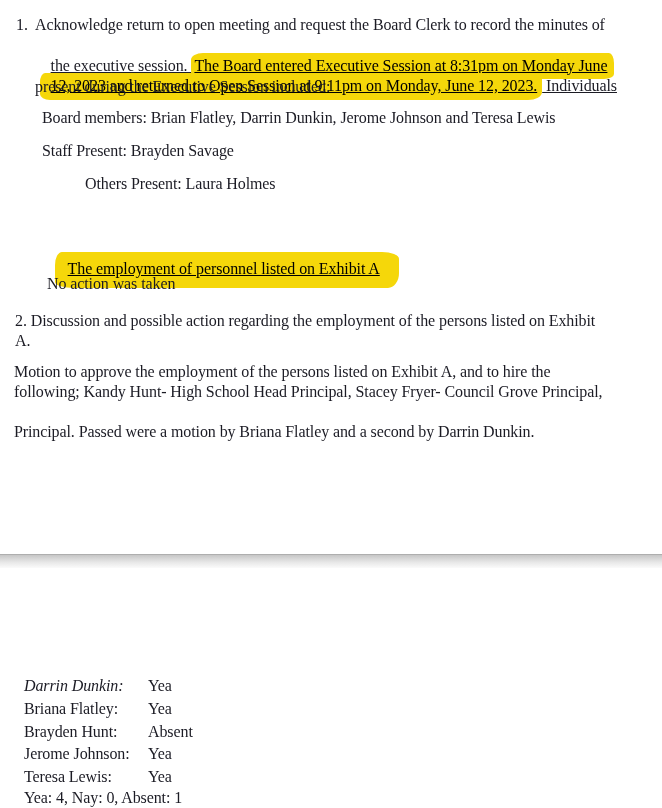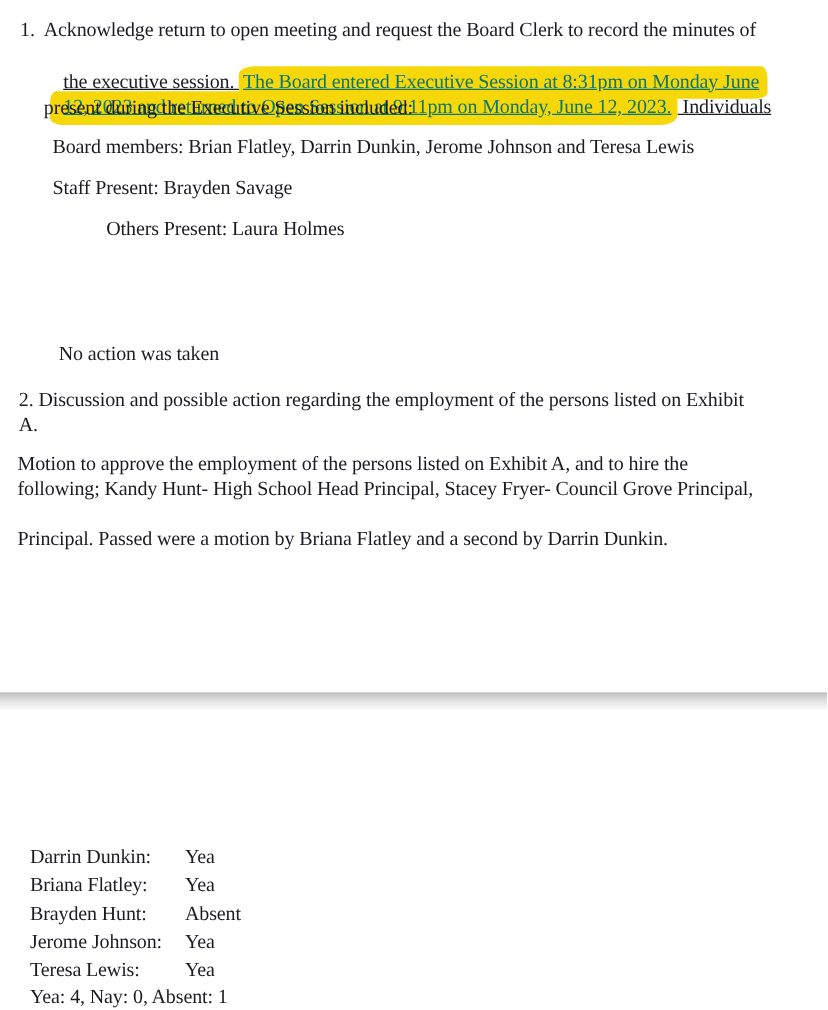--- a/index.html
+++ b/index.html
@@ -20,21 +20,21 @@
   }
   .line {
     position: absolute;
     white-space: pre;
     line-height: 20px;
   }
   .seg { white-space: pre; text-decoration: underline; }
   
   .hl {
     background: #f5d70a;
-    color: #0f766e;
+    color: #000000;
   }
   .hl-endline {            
     padding: 4px 7px 5px 3px;
     border-radius: 12px 5px 10px 4px / 7px 10px 5px 9px;
   }
   .hl-startline {          
     padding: 4px 5px 6px 11px;
     margin-left: -11px;
     border-radius: 5px 9px 14px 10px / 9px 5px 8px 6px;
   }
@@ -84,38 +84,41 @@
 
   <div class="line" style="left:35px; top:76.5px;">present during the Executive Session included:</div>
 
   <div class="line" style="left:42px; top:108px;">Board members: Brian Flatley, Darrin Dunkin, Jerome Johnson and Teresa Lewis</div>
 
   <div class="line" style="left:42px; top:141px;">Staff Present: Brayden Savage</div>
 
   <div class="line" style="left:42px; top:174px;margin-left:43px;">Others Present: Laura Holmes</div>
 
 
+  <div class="line" style="left:52px; top:239px;">
+    <span class="seg hl hl-block-bottom">The employment of personnel listed on Exhibit A</span>
+  </div>
 
   <div class="line" style="left:47px; top:274px;">No action was taken</div>
 
   <div class="line" style="left:15px; top:311px;">2. Discussion and possible action regarding the employment of the persons listed on Exhibit</div>
 
   <div class="line" style="left:15px; top:331px;">A.</div>
 
   <div class="line" style="left:14px; top:361.5px;">Motion to approve the employment of the persons listed on Exhibit A, and to hire the</div>
 
   <div class="line" style="left:14px; top:381.5px;">following; Kandy Hunt- High School Head Principal, Stacey Fryer- Council Grove Principal,</div>
 
 
   <div class="line" style="left:14px; top:421.5px;">Principal. Passed were a motion by Briana Flatley and a second by Darrin Dunkin.</div>
 
   <div class="page-separator"></div>
 
   <div>
-    <div class="vote-name" style="top:676px;">Darrin Dunkin:</div>
+    <div class="vote-name" style="top:676px;font-style:italic;">Darrin Dunkin:</div>
     <div class="vote-value" style="top:676px;">Yea</div>
 
     <div class="vote-name" style="top:699px;">Briana Flatley:</div>
     <div class="vote-value" style="top:699px;">Yea</div>
 
     <div class="vote-name" style="top:721.5px;">Brayden Hunt:</div>
     <div class="vote-value" style="top:721.5px;">Absent</div>
 
     <div class="vote-name" style="top:744px;">Jerome Johnson:</div>
     <div class="vote-value" style="top:744px;">Yea</div>

